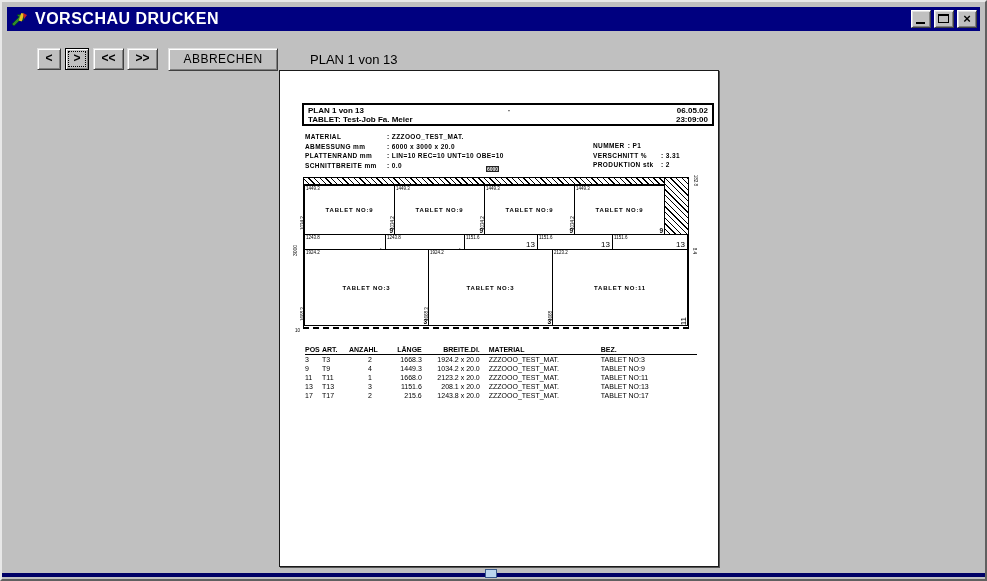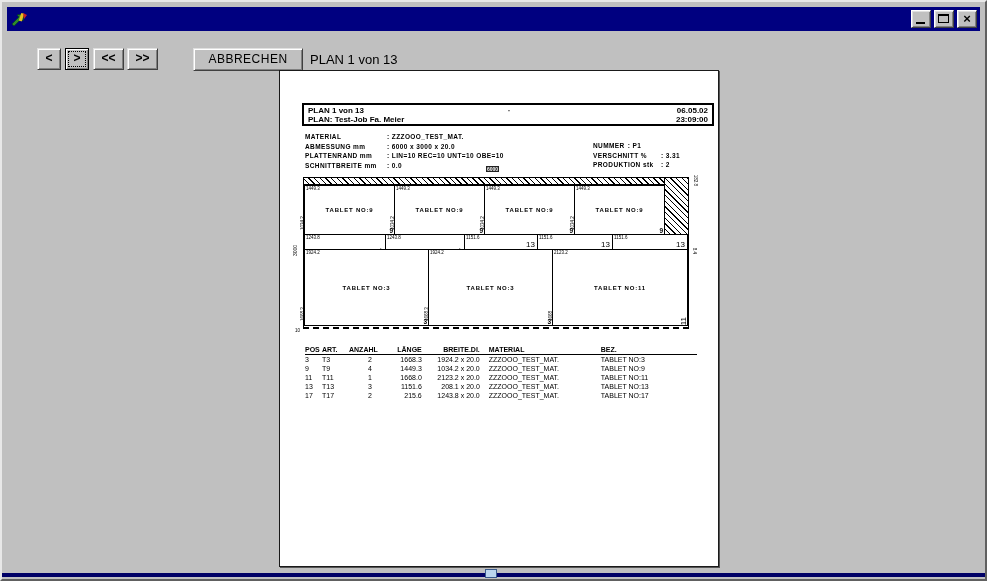--- a/index.html
+++ b/index.html
@@ -24,21 +24,21 @@
 
   .btn95 { background:#c0c0c0; color:#000; text-align:center; cursor:default;
     border:1px solid; border-color:#dfdfdf #404040 #404040 #dfdfdf;
     box-shadow: inset 1px 1px 0 #fff, inset -1px -1px 0 #808080;
     font-family:"Liberation Sans", sans-serif; position:absolute; }
   .nav { top:46px; height:22px; font-size:12px; font-weight:bold; line-height:19px; }
   #btn-prev  { left:35px;  width:24px; }
   #btn-next  { left:63px;  width:24px; border-color:#000; outline:1px dotted #000; outline-offset:-4px; }
   #btn-first { left:91px;  width:31px; }
   #btn-last  { left:125px; width:31px; }
-  #btn-cancel{ left:191px; top:46px; width:110px; height:23px; font-size:12px; line-height:20px; letter-spacing:.5px; }
+  #btn-cancel{ left:166px; top:46px; width:110px; height:23px; font-size:12px; line-height:20px; letter-spacing:.5px; }
   .page-status { position:absolute; left:308px; top:50px; font-size:13px; color:#000; }
 
   .paper { position:absolute; left:277px; top:68px; width:440px; height:497px;
     background:#fff; border:1px solid #1a1a1a; box-shadow:1px 1px 0 #555; }
 
   
   .phead { position:absolute; left:22px; top:32px; width:412px; height:23px;
     border:2px solid #000; font-size:8px; font-weight:bold; padding:1px 4px; }
   .phead .row { display:flex; justify-content:space-between; line-height:9px; position:relative; }
   .phead .cmark { position:absolute; left:50%; top:0; font-size:7px; }
@@ -91,20 +91,21 @@
 
 <div class="window">
 
   <div class="titlebar">
     <svg class="app-icon" viewBox="0 0 19 19">
       <rect x="0" y="0" width="19" height="19" fill="#000080"></rect>
       <polygon points="2,14 9,7 7,5 14,4 13,11 11,9 4,16" fill="#2e8b2e" stroke="#0a4a0a" stroke-width="0.6"></polygon>
       <rect x="10" y="3" width="3" height="8" fill="#e8c020" transform="rotate(18 11 7)"></rect>
       <polygon points="13,3 17,5 14,9" fill="#cc2222"></polygon>
     </svg>
+    <span class="title">VORSCHAU DRUCKEN</span>
     <span class="winbtns">
       <span class="wbtn">
           <span class="min-glyph"></span>
         </span>
       <span class="wbtn">
           <span class="max-glyph"></span>
         </span>
       <span class="wbtn">
           <span class="close-glyph">×</span>
         </span>
@@ -120,21 +121,21 @@
 
   <div class="paper">
 
     <div class="phead">
       <div class="row">
         <span>PLAN 1 von 13</span>
         <span class="cmark">·</span>
         <span>06.05.02</span>
       </div>
       <div class="row">
-        <span>PLAN: Test-Job Fa. Meier</span>
+        <span>TABLET: Test-Job Fa. Meier</span>
         <span>23:09:00</span>
       </div>
     </div>
 
     <div class="info">
       <div class="irow">
           <span class="lbl">MATERIAL</span>
           <span>: ZZZOOO_TEST_MAT.</span>
         </div>
       <div class="irow">

